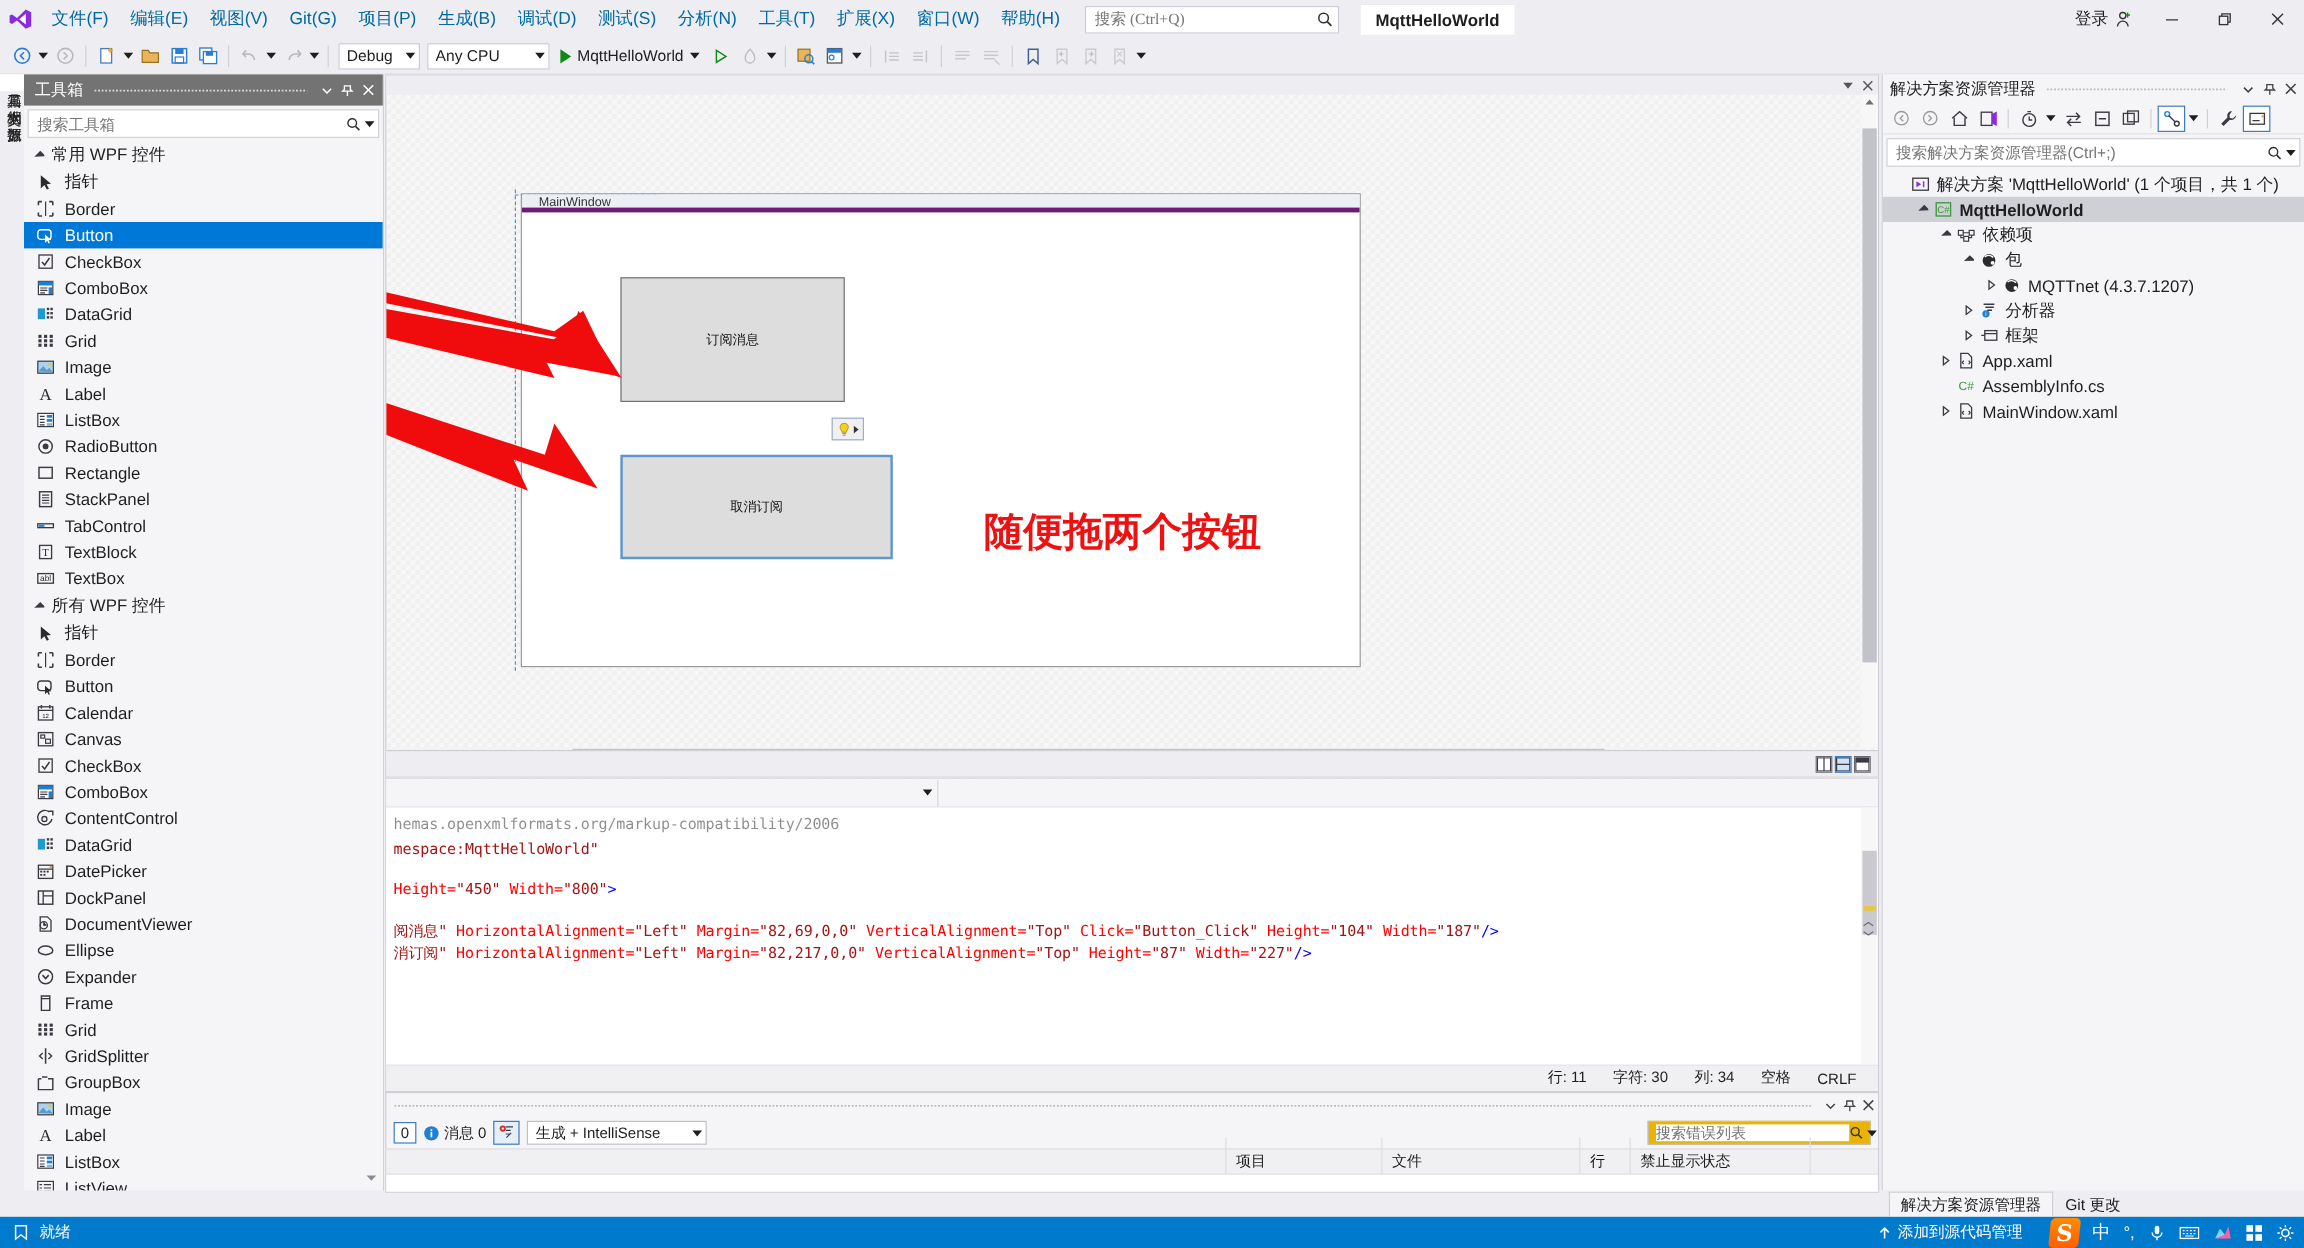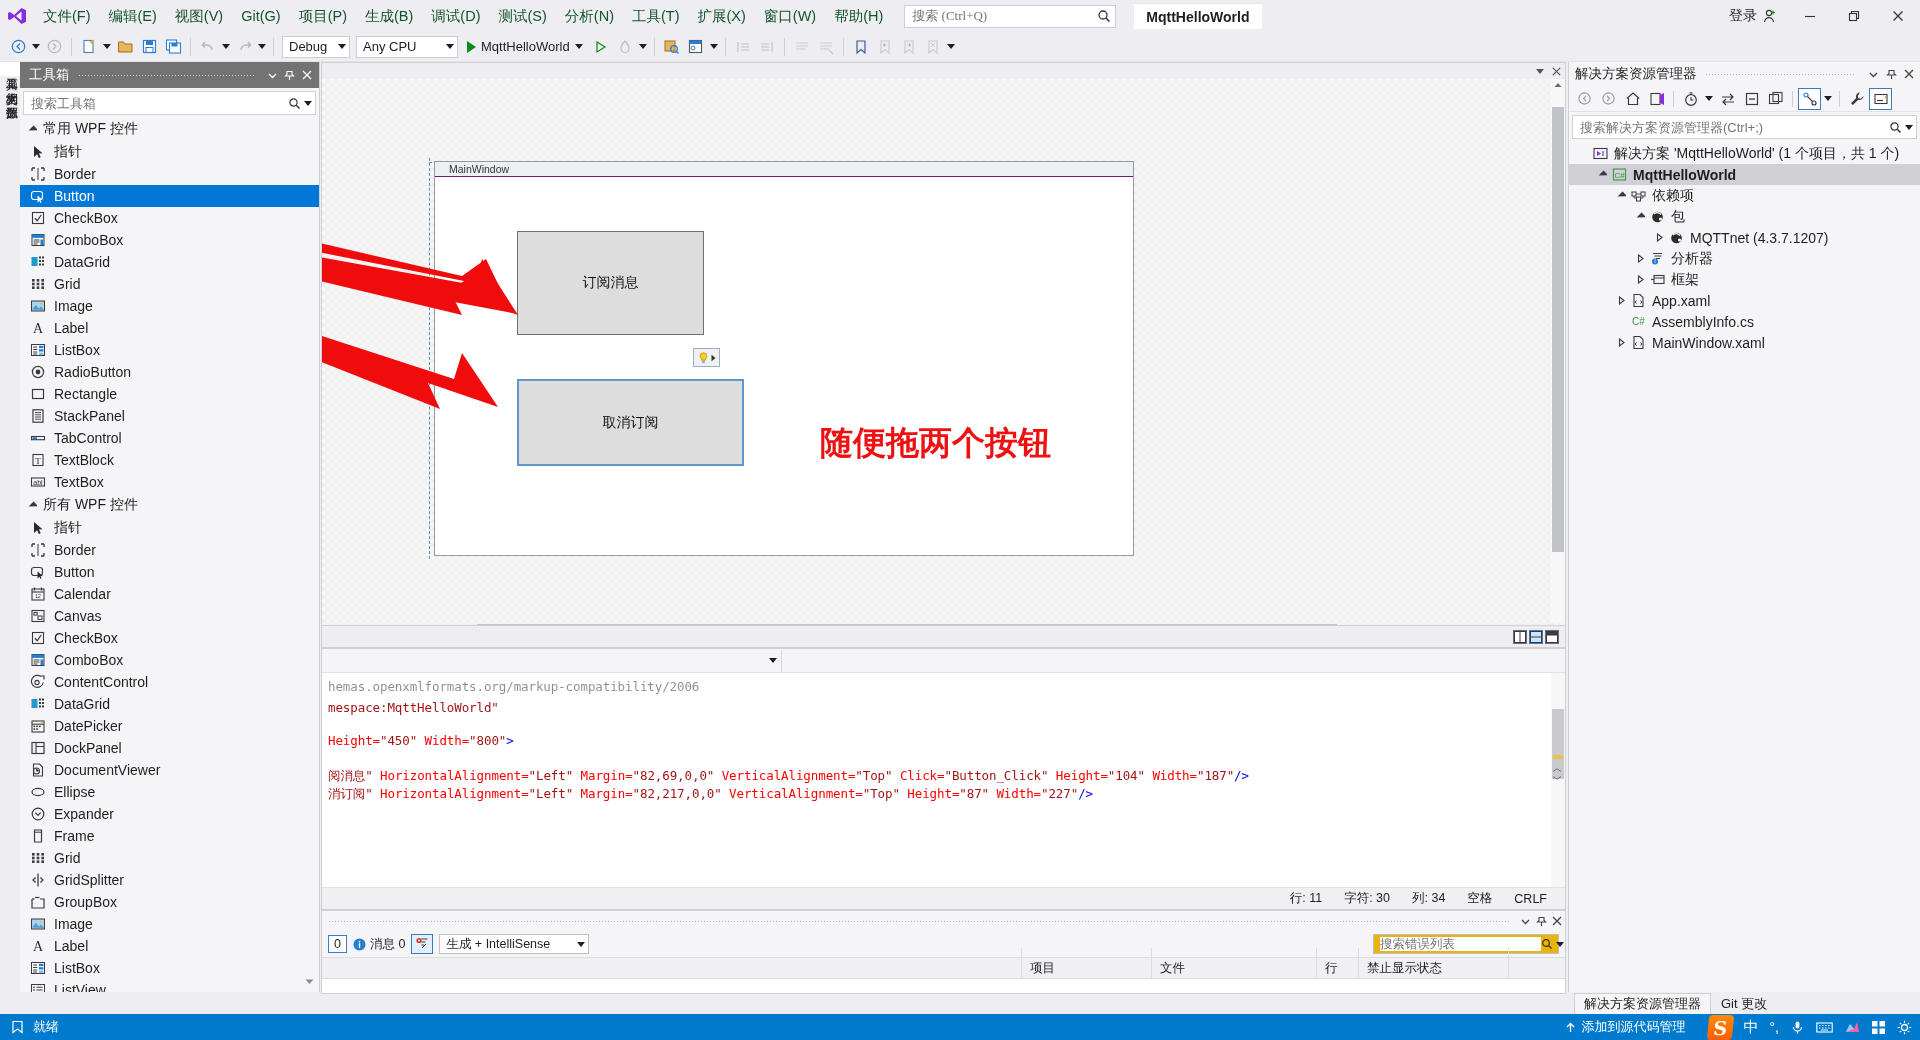--- a/index.html
+++ b/index.html
@@ -16,21 +16,21 @@
   
   .menubar {
     position: absolute; left: 0; top: 0; width: 1920px; height: 32px;
     background: #eeeef2; display: flex; align-items: center;
   }
   .vs-logo {
     width: 34px; height: 32px; display: flex; align-items: center; justify-content: center;
   }
   .vs-logo svg { display:block; }
   .menu-item {
-    padding: 4px 9px; font-size: 14.5px; color: #14532d; cursor: default; white-space: nowrap;
+    padding: 4px 9px; font-size: 14.5px; color: #0369a1; cursor: default; white-space: nowrap;
     line-height: 20px;
   }
   .qsearch {
     margin-left: 12px; width: 212px; height: 23px; background:#fff;
     border: 1px solid #cccedb; display: flex; align-items: center;
     padding: 0 4px 0 7px; font-size: 13px; color: #777;
   }
   .qsearch input {
     border: 0; outline: 0; flex: 1; font-size: 13px; font-family: Liberation Serif, serif; color:#444;
     background: transparent;
@@ -132,30 +132,30 @@
     position:absolute; left:0; top:0; right:0; height: 16px; background:#eeeef2;
     display:flex; align-items:center; justify-content:flex-end; padding-right:4px;
   }
   .mini-tri { width:0;height:0;border-top:5px solid #555;border-left:4px solid transparent;border-right:4px solid transparent;}
   .win-surface {
     position:absolute; left: 112px; top: 98px; width: 700px; height: 395px;
     background:#fff; border:1px solid #999; box-shadow: 0 0 0 0 transparent;
   }
   .win-caption {
     position:absolute; left:0; top:0; right:0; height: 15px; background:#eceff4;
-    border-bottom:1px solid #701a75; font-size: 10.5px; color:#333;
+    border-bottom:4px solid #701a75; font-size: 10.5px; color:#333;
     padding-left:14px; line-height:15px;
   }
   .win-sel-edge { position:absolute; left: -6px; top: -4px; width: 6px; bottom: -4px;
     border-left: 1px dashed #5a8fd6; }
   .win-sel-top { position:absolute; left: -6px; top: 0px; width: 118px; height: 1px; border-top: 1px dashed #5a8fd6;}
   .wpf-btn {
     position:absolute; background:#dddddd; border:1px solid #707070;
     display:flex; align-items:center; justify-content:center;
-    font-size: 14px; color:#111; cursor:default;
+    font-size: 11px; color:#111; cursor:default;
   }
   .wpf-btn.selected { border:2px solid #5e97d0; }
   .smart-tag {
     position:absolute; width: 27px; height: 19px; background:#f0f0f0; border:1px solid #9ab0c9;
     display:flex; align-items:center; justify-content:center; gap:2px; cursor:default;
   }
   .bulb { width:11px; height:12px; }
   .annot-text {
     position:absolute; color:#ef1111; font-size: 33px; font-weight:bold;
     font-family:"DejaVu Serif", serif; white-space:nowrap;margin-top:44px;

